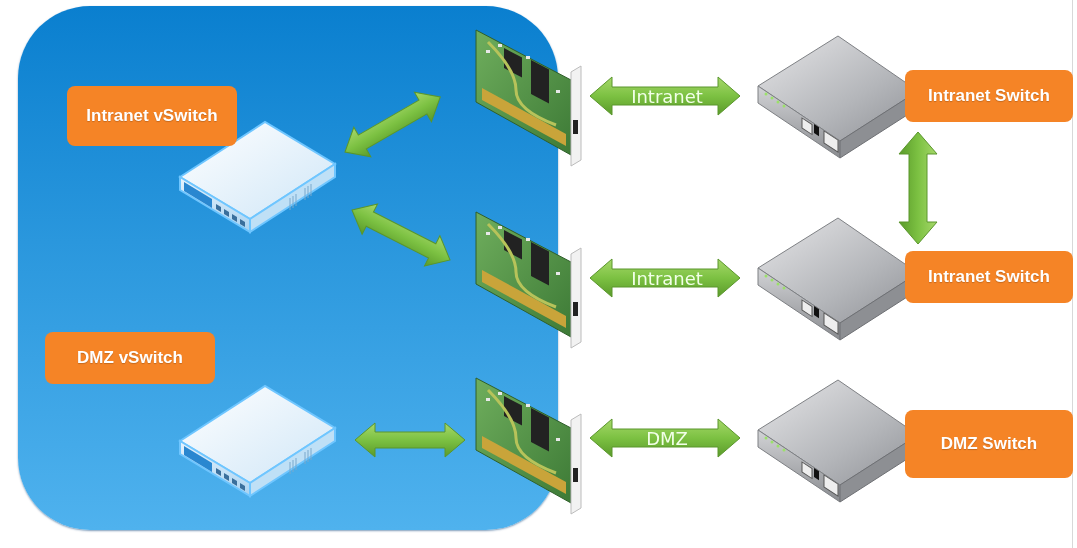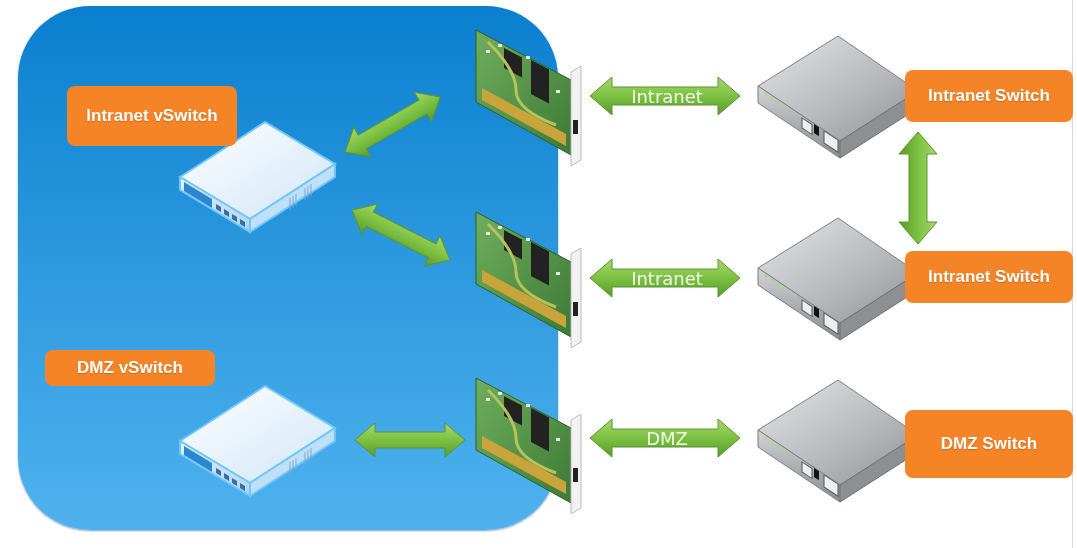--- a/index.html
+++ b/index.html
@@ -139,16 +139,16 @@
   <text class="arrow-text" x="667" y="103" text-anchor="middle">Intranet</text>
   <text class="arrow-text" x="667" y="285" text-anchor="middle">Intranet</text>
   <text class="arrow-text" x="667" y="445" text-anchor="middle">DMZ</text>
 
   <g transform="translate(918,132) rotate(90)">
     <polygon points="0,0 22,-19 22,-9 90,-9 90,-19 112,0 90,19 90,9 22,9 22,19" fill="url(#gArrow)" stroke="#5a962c" stroke-width="1"></polygon>
   </g>
 </svg>
 
 <div class="label" style="left:45px;top:86px;width:170px;height:60px;margin-left:22px;">Intranet vSwitch</div>
-<div class="label" style="left:45px;top:350px;width:170px;height:36px;">DMZ vSwitch</div>
+<div class="label" style="left:45px;top:332px;width:170px;height:52px;">DMZ vSwitch</div>
 <div class="label" style="left:905px;top:70px;width:168px;height:52px;">Intranet Switch</div>
 <div class="label" style="left:905px;top:251px;width:168px;height:52px;">Intranet Switch</div>
 <div class="label" style="left:905px;top:410px;width:168px;height:68px;">DMZ Switch</div>
 
 </body></html>

